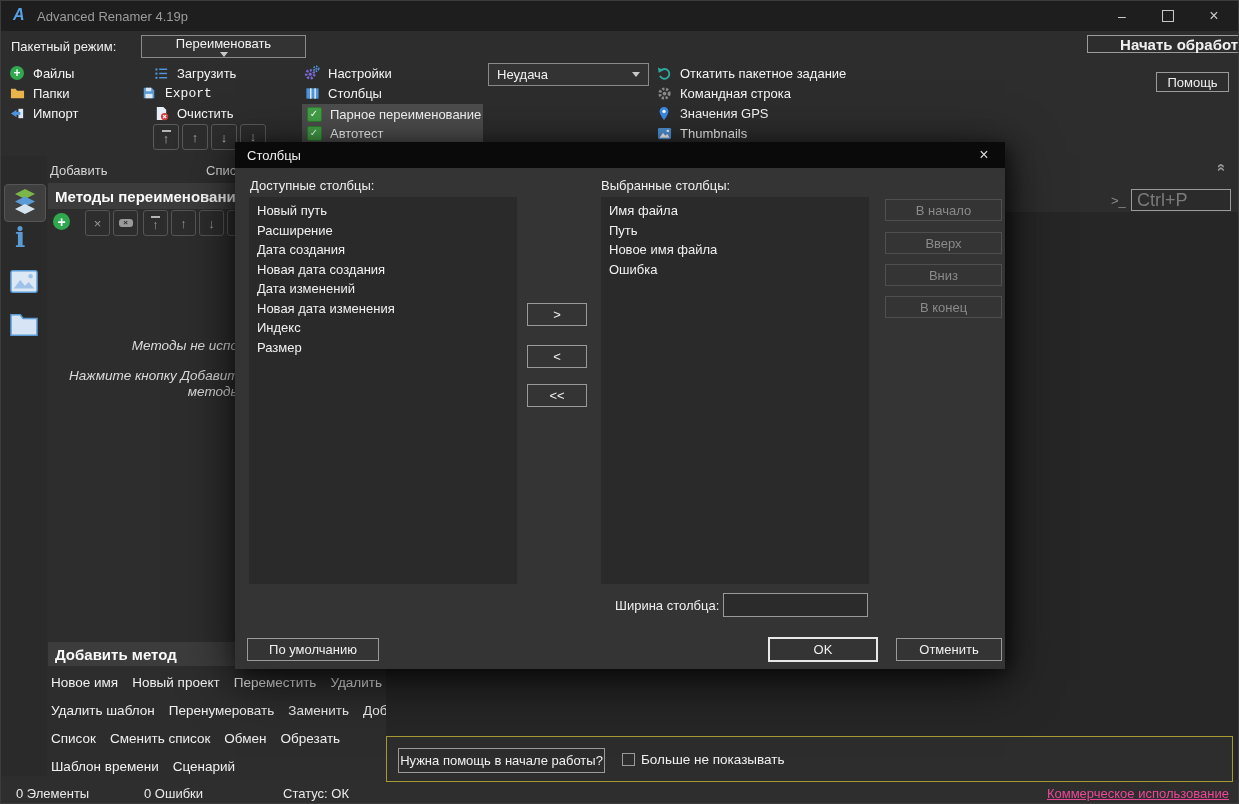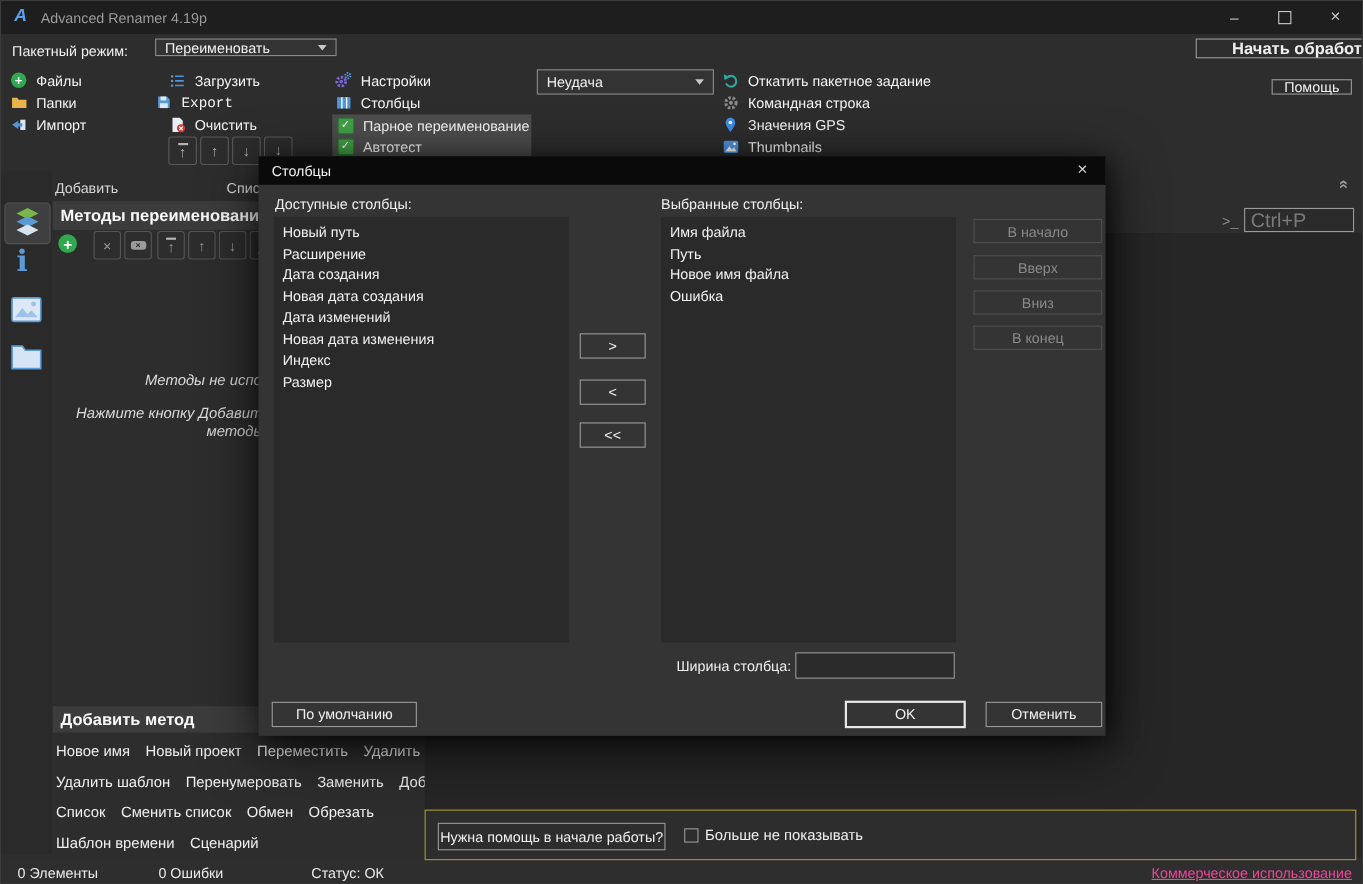--- a/index.html
+++ b/index.html
@@ -87,28 +87,28 @@
     </div>
     <div class="abs winbtn" style="left:1144px;top:0;">
       <span class="maxbox"></span>
     </div>
     <div class="abs winbtn" style="left:1190px;top:0;font-size:16px;">
       <span>×</span>
     </div>
   </div>
 
   <span class="abs lbl nowrap" style="left:10px;top:38px;">Пакетный режим:</span>
-  <div class="abs dropdown" style="left:140px;top:34px;width:165px;height:16px;">
+  <div class="abs dropdown" style="left:140px;top:34px;width:165px;height:23px;flex-direction:column;">
     <span>Переименовать</span>
     <span class="dd-arrow"></span>
   </div>
   <div class="abs btn btn-bold" style="left:1086px;top:34px;width:200px;height:18px;">
     <span>Начать обработку</span>
   </div>
-  <div class="abs btn" style="left:1155px;top:71px;width:73px;height:14px;">
+  <div class="abs btn" style="left:1155px;top:71px;width:73px;height:20px;">
     <span>Помощь</span>
   </div>
 
   <div class="abs tb-item" style="left:8px;top:62px;">
     <span class="icon16">
         <span class="circle-plus">
           <span>+</span>
         </span>
       </span>
     <span>Файлы</span>

